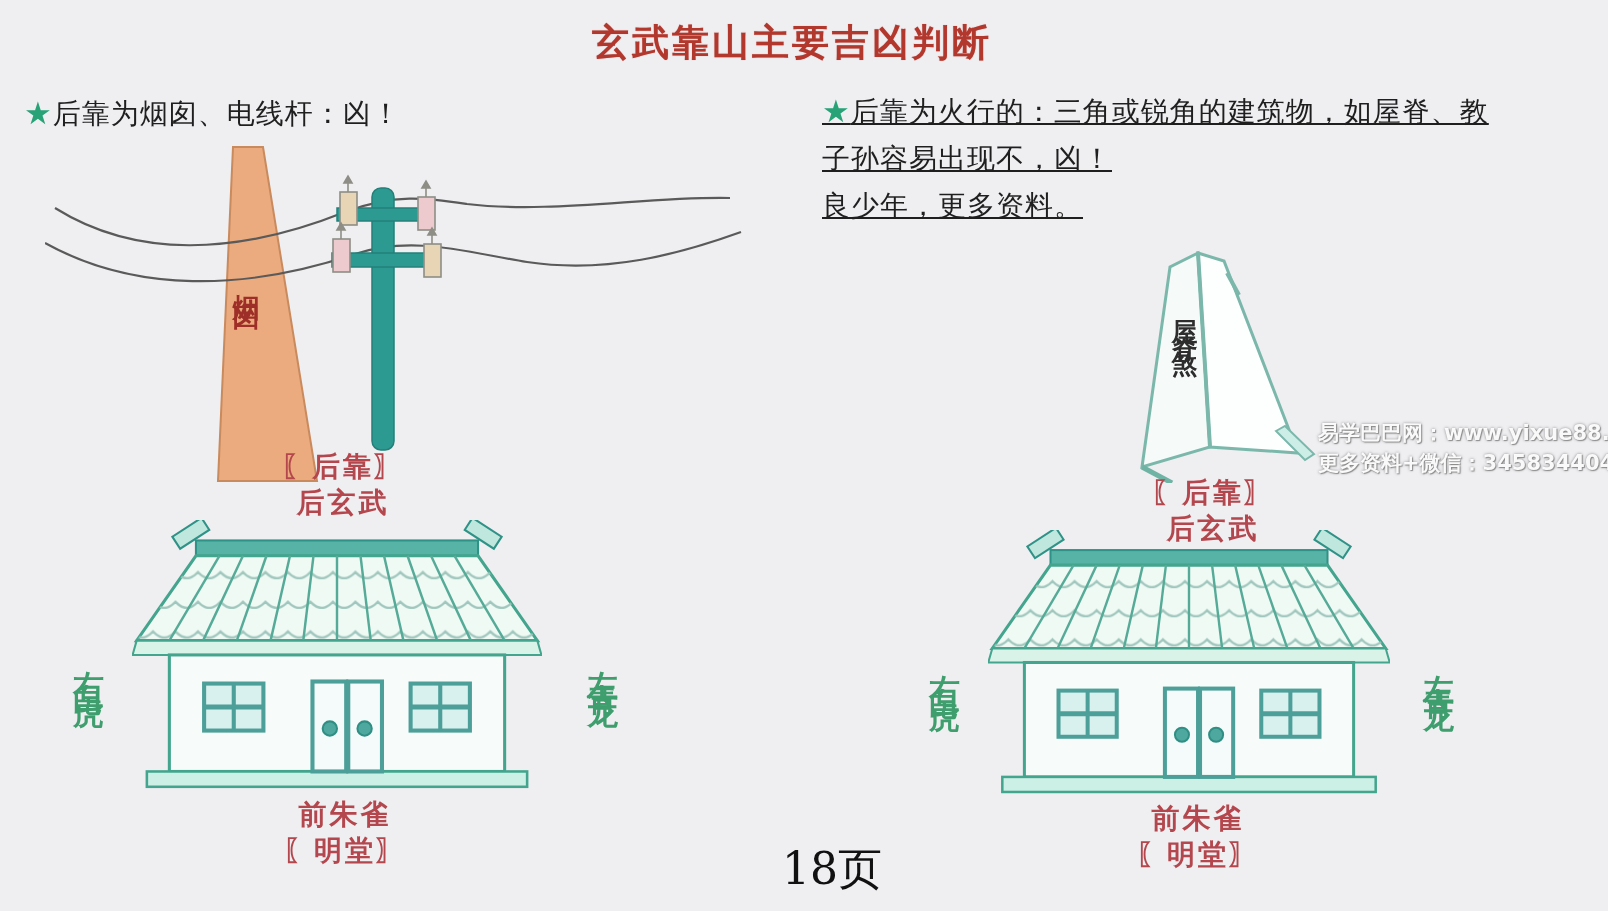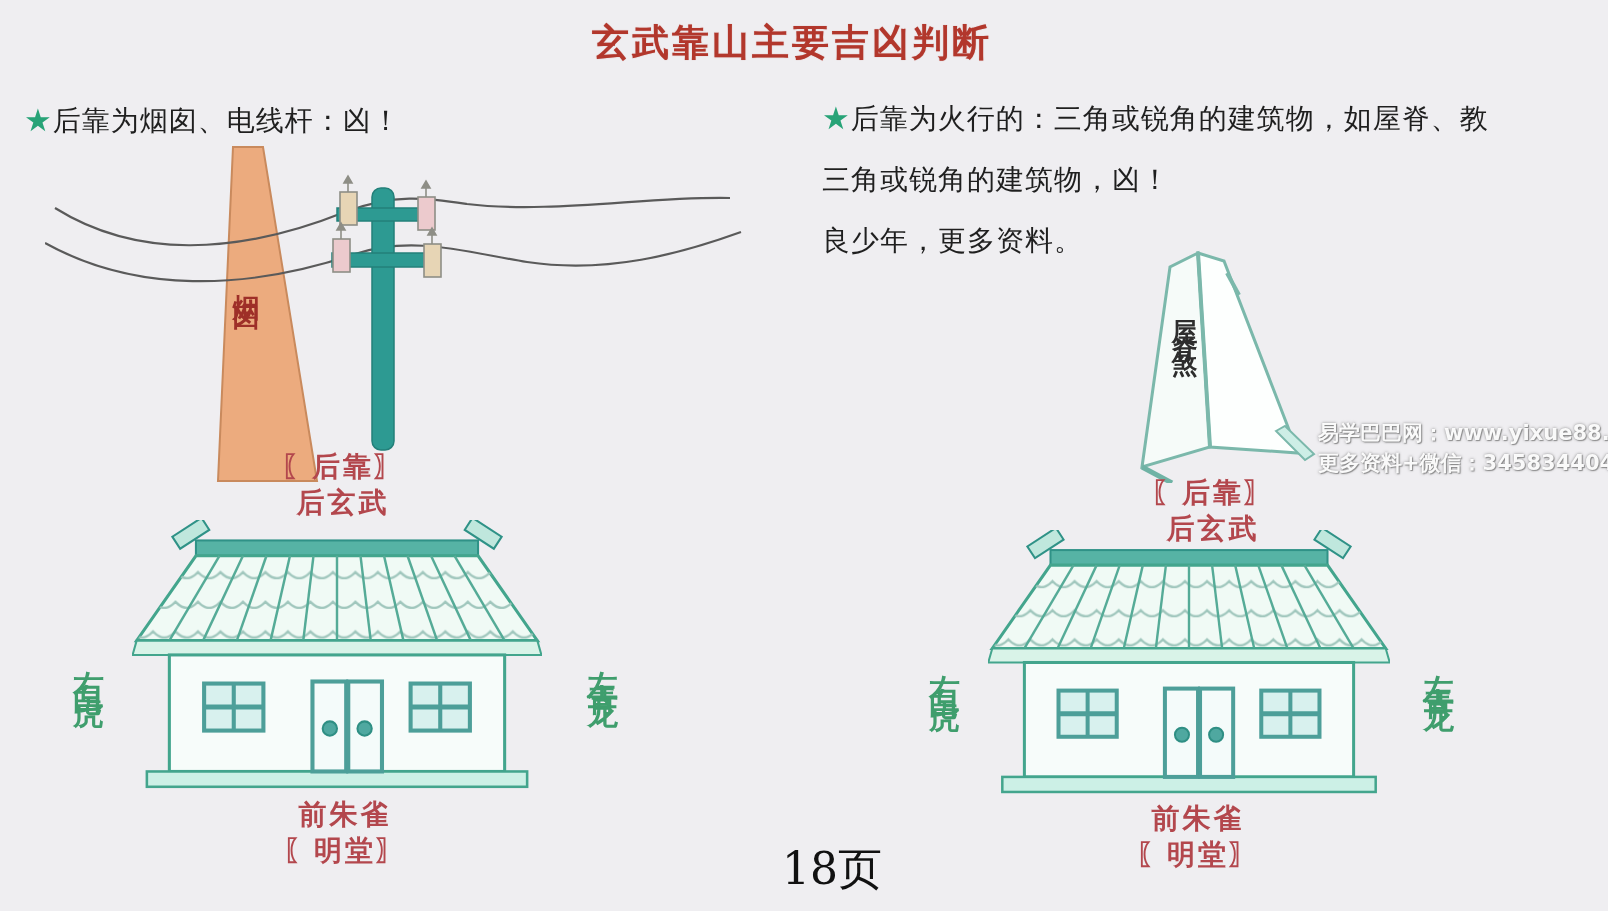--- a/index.html
+++ b/index.html
@@ -7,25 +7,25 @@
     position:relative;width:1608px;height:911px;overflow:hidden;
     background:#efeef1;
     font-family:"DejaVu Sans",sans-serif;
   }
   .title{
     position:absolute;left:792px;top:18px;transform:translateX(-50%);
     font-size:37px;font-weight:bold;color:#b2372c;letter-spacing:3px;
     font-family:"DejaVu Serif",serif;white-space:nowrap;
     text-shadow:0 0 1px rgba(178,55,44,.45);
   }
-  .bullet{font-size:28px;color:#1f1f1f;line-height:61px;font-family:"DejaVu Serif",serif;letter-spacing:1px;}
+  .bullet{font-size:28px;color:#1f1f1f;line-height:47px;font-family:"DejaVu Serif",serif;letter-spacing:1px;}
   .bullet .star{color:#27a377;font-size:31px;vertical-align:-1px;}
   .bullet-left{position:absolute;left:24px;top:90px;white-space:nowrap;}
   .bullets-right{position:absolute;left:822px;top:88px;width:720px;}
-  .bullets-right .line{white-space:nowrap;}
+  .bullets-right .line{white-space:nowrap;text-decoration:underline;}
   .v-label{
     position:absolute;writing-mode:vertical-rl;text-orientation:upright;
     font-family:"DejaVu Serif",serif;font-weight:bold;white-space:nowrap;
   }
   .green-label{color:#3f9e6d;font-size:31px;letter-spacing:13px;}
   .chimney-label{color:#9e2f28;font-size:27px;letter-spacing:9px;}
   .ridge-label{color:#2d2d2d;font-size:26px;letter-spacing:15px;}
   .red-label{
     position:absolute;transform:translateX(-50%);
     color:#b3474d;font-weight:bold;font-family:"DejaVu Serif",serif;
@@ -58,21 +58,21 @@
 
   <div class="title">玄武靠山主要吉凶判断</div>
 
   <div class="bullet bullet-left">
     <span class="star">★</span><span>后靠为烟囱、电线杆：凶！</span>
   </div>
 
   <div class="bullets-right">
     <div class="bullet">
       <div class="line"><span class="star">★</span><span>后靠为火行的：三角或锐角的建筑物，如屋脊、教</span></div>
-      <div class="line"><span>三角或锐角的建筑物，凶！</span></div>
+      <div class="line"><span>子孙容易出现不，凶！</span></div>
     </div>
     <div class="bullet">
       <div class="line"><span>良少年，更多资料。</span></div>
     </div>
   </div>
 
   <svg style="left:45px;top:140px" width="700" height="348" viewBox="0 0 700 348">
 
     <polygon points="188,7 218,7 272,341 173,341" fill="#ecab7e" stroke="#c98a5d" stroke-width="2"></polygon>
 

